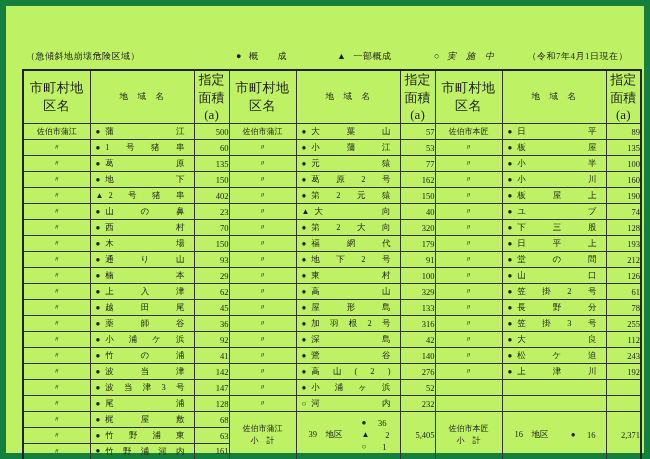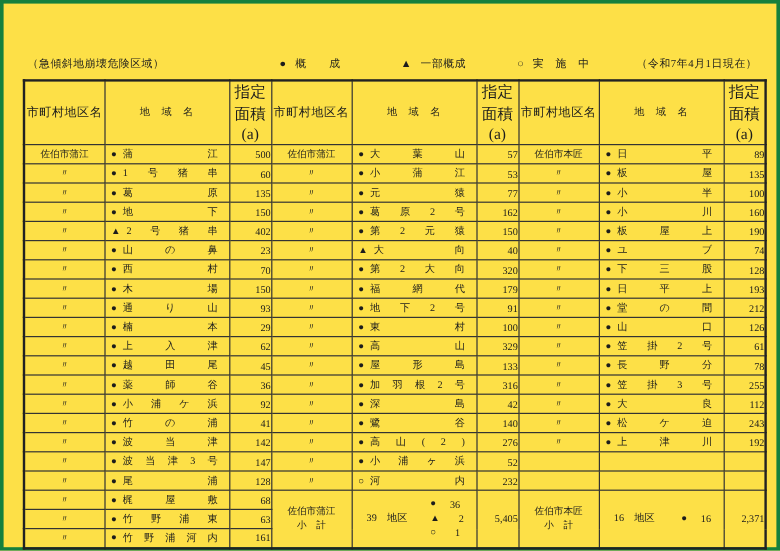--- a/index.html
+++ b/index.html
@@ -1,32 +1,32 @@
 <!DOCTYPE html>
 <html><head>
 <meta charset="utf-8">
 <style>
   * { margin:0; padding:0; box-sizing:border-box; }
   html,body { width:650px; height:459px; background:#f6f6f4; }
   body { font-family:"Liberation Serif","DejaVu Serif",serif; color:#1c1c1c; position:relative; }
-  .page { position:absolute; inset:0; background:#fde047; border:3px solid #15803d; }
+  .page { position:absolute; inset:0; background:#bef264; border:6px solid #15803d; }
 
   .topbar-item { position:absolute; top:44px; font-size:9px; letter-spacing:0.5px; white-space:nowrap; }
   .tb-title { left:20px; }
   .tb-legend1 { left:230px; }
   .tb-legend2 { left:331px; }
-  .tb-legend3 { left:428px; }
+  .tb-legend3 { left:428px;font-style:italic; }
   .tb-asof { right:16px; }
   .legend-marker { display:inline-block; margin-right:7px; font-size:9px; }
 
   table.main { position:absolute; top:63px; left:16px; width:618px; border-collapse:collapse; table-layout:fixed; border:2px solid #222; }
   col.c-dist { width:67px; } col.c-name { width:104px; } col.c-area { width:35px; }
   th, td { border:1px solid #333; overflow:hidden; }
   thead th { height:20px; font-weight:normal; text-align:center; vertical-align:middle; }
-  .h-dist { font-size:10px; letter-spacing:0.5px;margin-left:23px; }
+  .h-dist { font-size:13px; letter-spacing:0.5px;margin-left:23px; }
   .h-name { font-size:8.5px; letter-spacing:0.5px; }
   .h-area { font-size:13px; }
   tbody td { height:16px; font-size:8.5px; vertical-align:middle; }
   td.dist-cell { text-align:center; font-size:8px; }
   td.num-cell { text-align:right; font-size:8.5px; }
   .name-wrap { display:flex; align-items:center; padding:0 9px 0 5px; gap:5px; }
   .marker { font-size:8px; line-height:1; flex:0 0 auto; }
   .name-chars { flex:1 1 auto; display:flex; justify-content:space-between; font-size:8.5px; line-height:1; }
 
   td.subtotal-dist { text-align:center; font-size:8px; line-height:1.5; }

